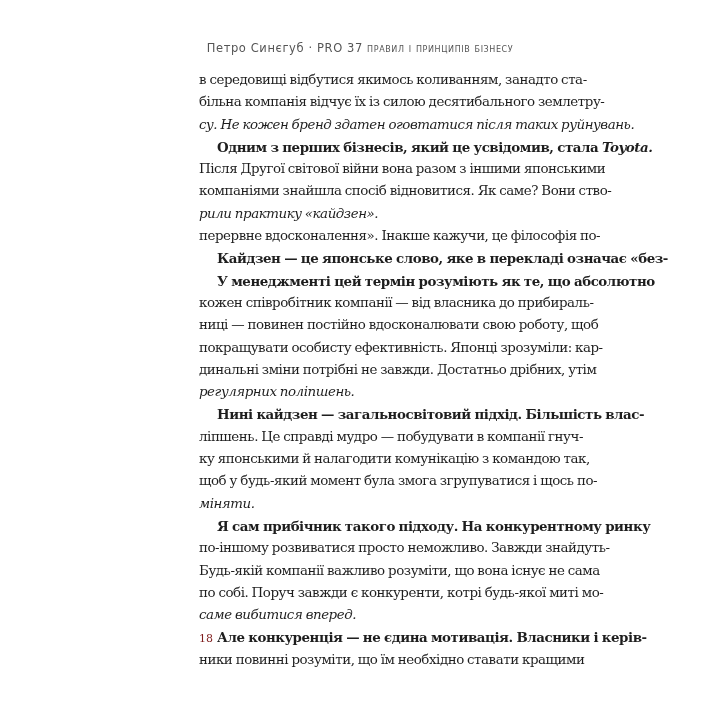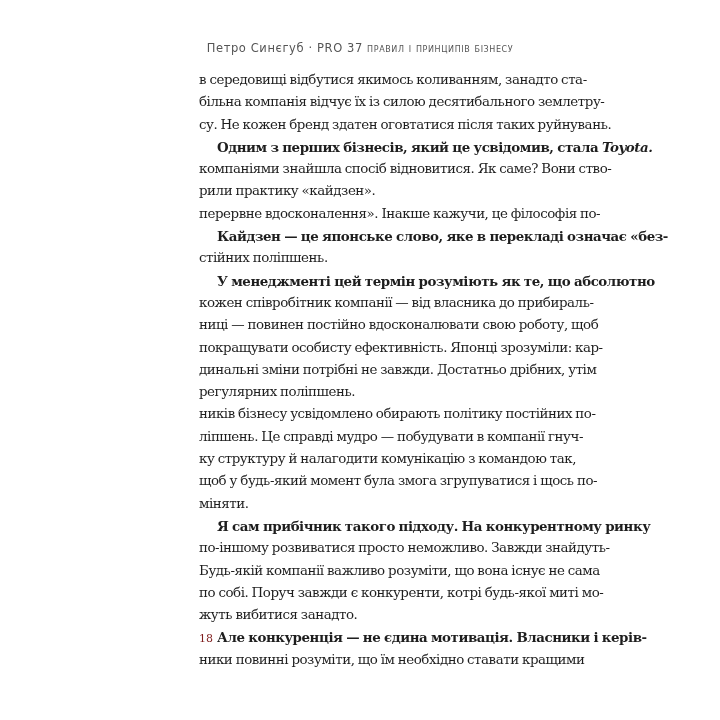--- a/index.html
+++ b/index.html
@@ -12,21 +12,21 @@
     font-family: "DejaVu Sans", sans-serif; font-size: 11.5px; color: #555;
     letter-spacing: 0.6px;
   }
   .running-head .sc { font-variant: small-caps; }
   .body-text {
     position: absolute; left: 199px; top: 65px; width: 338px;
     font-family: "DejaVu Serif", serif; font-size: 13.4px; line-height: 22.3px;
     color: #1e1e1e; letter-spacing: -0.45px; word-spacing: -0.5px;
   }
   .line { display: block; white-space: nowrap; height: 22.3px; text-align: justify; text-align-last: justify; }
-  .line.last { text-align-last: left; }
+  .line.last { text-align-last: left; font-style: italic; }
   .line.indent { padding-left: 18px; font-weight: bold; }
   .folio {
     position: absolute; left: 199px; top: 628px;
     font-family: "DejaVu Serif", serif; font-size: 11px; color: #7f1d1d;
   }
   em { font-style: italic; }
 </style>
 </head>
 <body>
 
@@ -38,53 +38,53 @@
   <div class="body-text">
 
     <div>
       <span class="line">в середовищі відбутися якимось коливанням, занадто ста-</span>
       <span class="line">більна компанія відчує їх із силою десятибального землетру-</span>
       <span class="line last">су. Не кожен бренд здатен оговтатися після таких руйнувань.</span>
     </div>
 
     <div>
       <span class="line indent"><span>Одним з перших бізнесів, який це усвідомив, стала </span><em>Toyota.</em></span>
+      <span class="line">Після Другої світової війни вона разом з іншими японськими</span>
       <span class="line">компаніями знайшла спосіб відновитися. Як саме? Вони ство-</span>
       <span class="line last">рили практику «кайдзен».</span>
     </div>
 
     <div>
       <span class="line">перервне вдосконалення». Інакше кажучи, це філософія по-</span>
       <span class="line indent">Кайдзен — це японське слово, яке в перекладі означає «без-</span>
-      <span class="line last">стійних поліпшень.</span>
     </div>
 
     <div>
       <span class="line indent">У менеджменті цей термін розуміють як те, що абсолютно</span>
       <span class="line">кожен співробітник компанії — від власника до прибираль-</span>
       <span class="line">ниці — повинен постійно вдосконалювати свою роботу, щоб</span>
       <span class="line">покращувати особисту ефективність. Японці зрозуміли: кар-</span>
       <span class="line">динальні зміни потрібні не завжди. Достатньо дрібних, утім</span>
       <span class="line last">регулярних поліпшень.</span>
     </div>
 
     <div>
-      <span class="line">ників бізнесу усвідомлено обирають політику постійних по-</span>
+      <span class="line indent">Нині кайдзен — загальносвітовий підхід. Більшість влас-</span>
       <span class="line">ліпшень. Це справді мудро — побудувати в компанії гнуч-</span>
-      <span class="line">ку структуру й налагодити комунікацію з командою так,</span>
+      <span class="line">ку японськими й налагодити комунікацію з командою так,</span>
       <span class="line">щоб у будь-який момент була змога згрупуватися і щось по-</span>
       <span class="line last">міняти.</span>
     </div>
 
     <div>
       <span class="line indent">Я сам прибічник такого підходу. На конкурентному ринку</span>
       <span class="line">по-іншому розвиватися просто неможливо. Завжди знайдуть-</span>
       <span class="line">Будь-якій компанії важливо розуміти, що вона існує не сама</span>
       <span class="line">по собі. Поруч завжди є конкуренти, котрі будь-якої миті мо-</span>
-      <span class="line last">жуть вибитися занадто.</span>
+      <span class="line last">саме вибитися вперед.</span>
     </div>
 
     <div>
       <span class="line indent">Але конкуренція — не єдина мотивація. Власники і керів-</span>
       <span class="line">ники повинні розуміти, що їм необхідно ставати кращими</span>
 
     </div>
   </div>
 
   <div class="folio">18</div>

